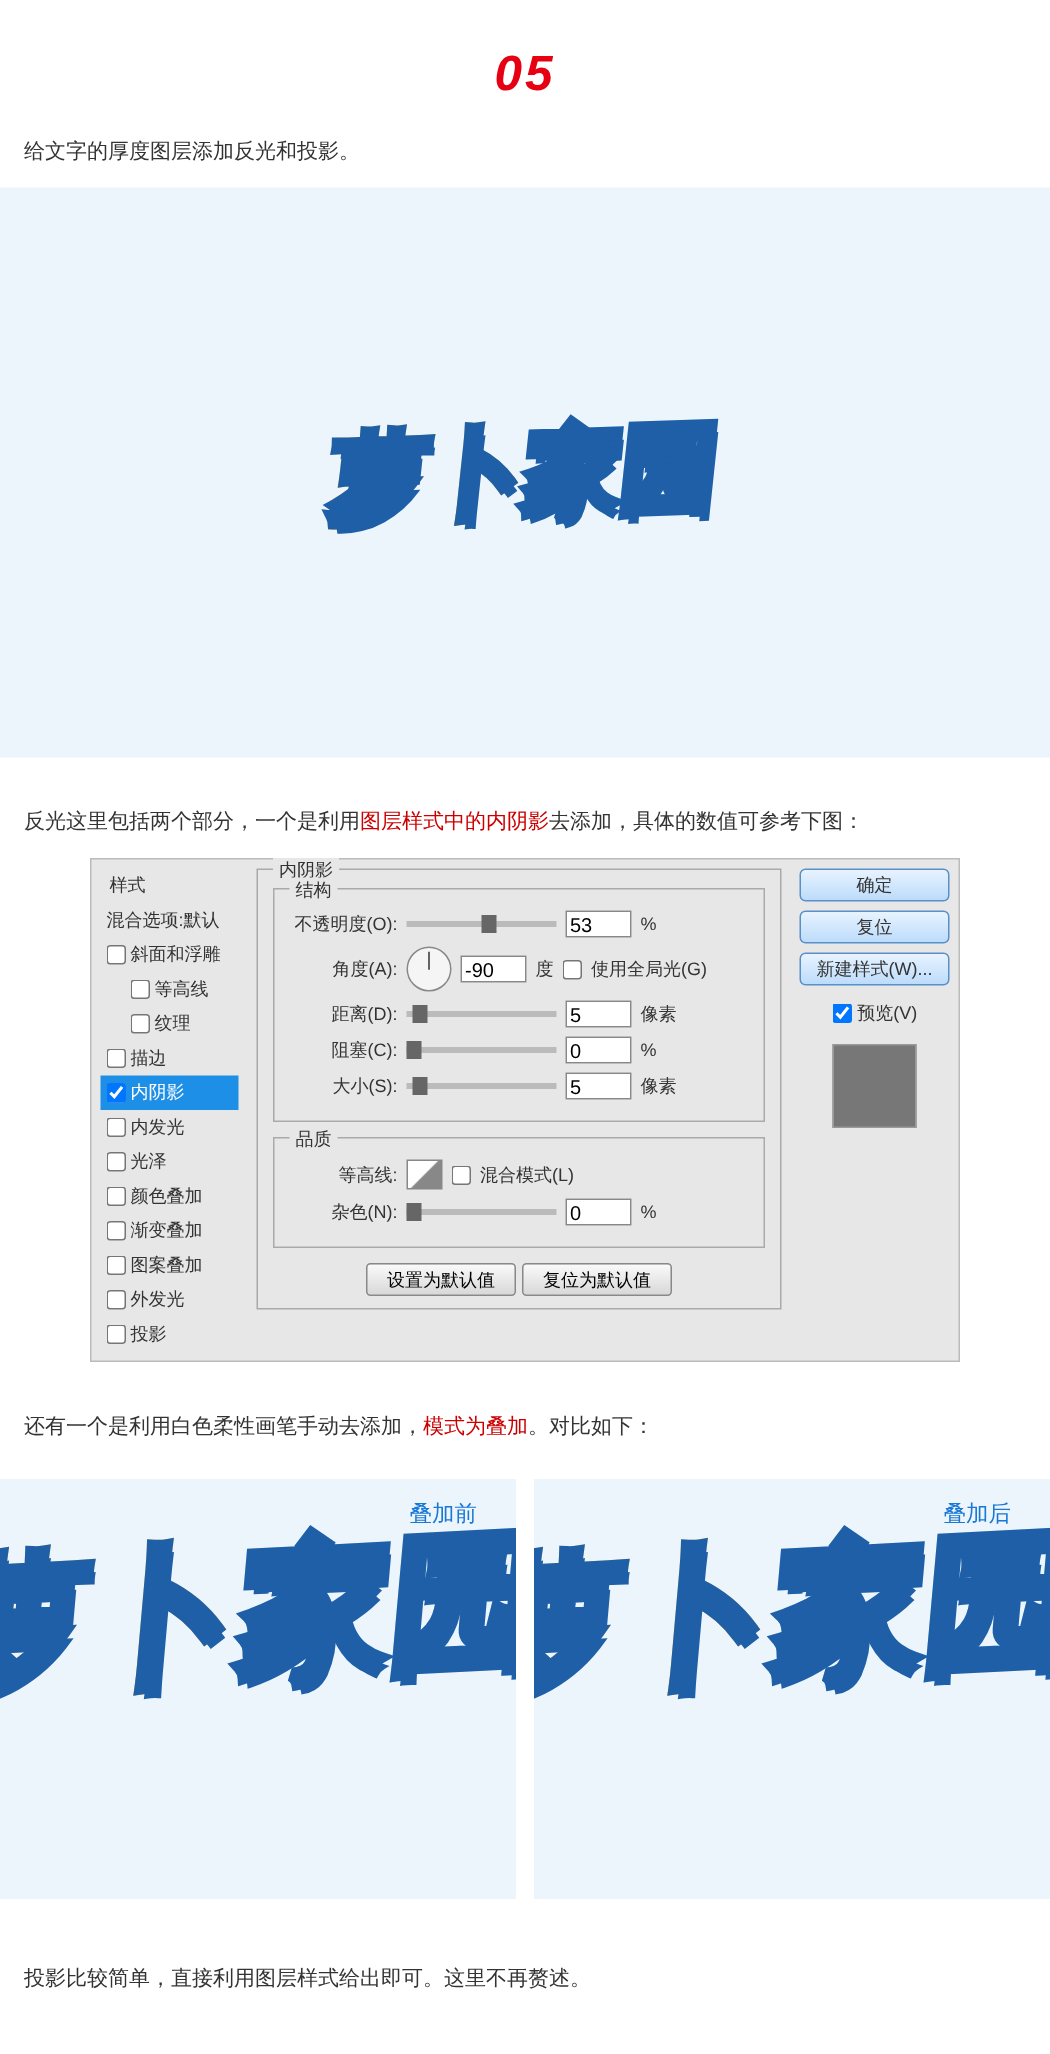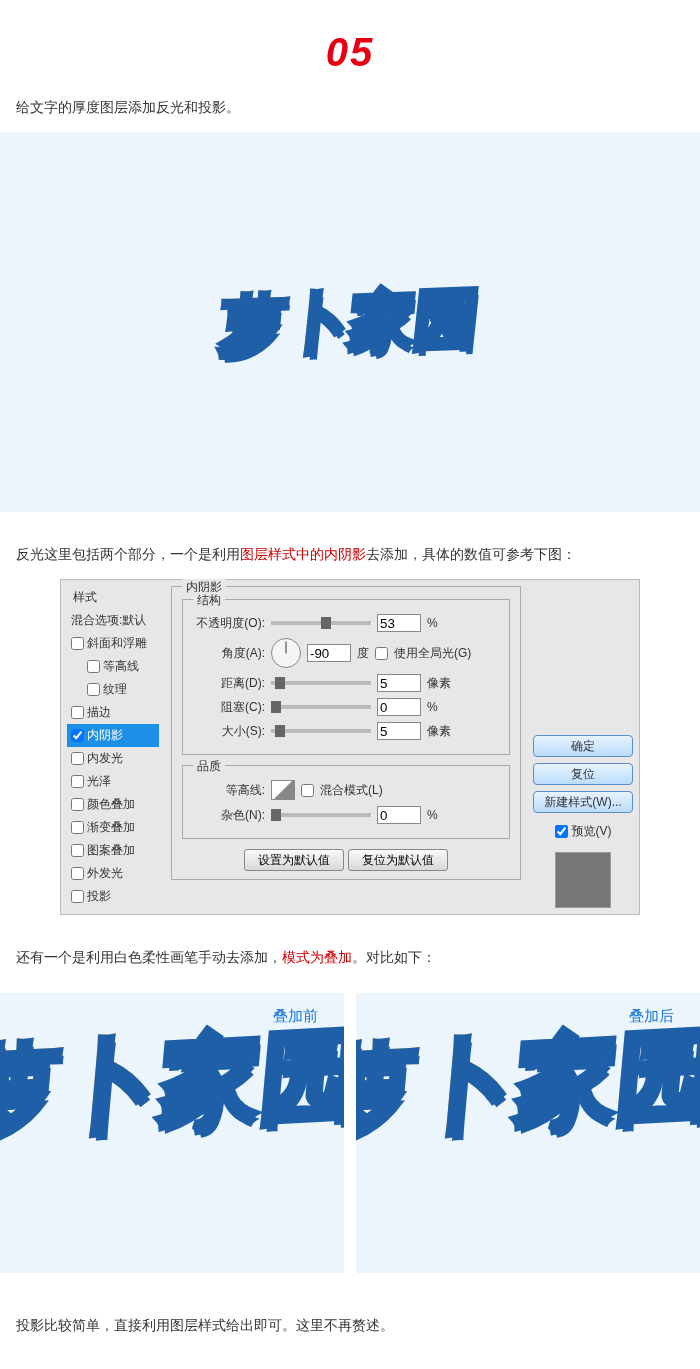--- a/index.html
+++ b/index.html
@@ -1,17 +1,17 @@
 <!DOCTYPE html>
 <html><head>
 <meta charset="utf-8">
 <style>
 *{box-sizing:border-box;margin:0;padding:0;font-family:"Microsoft YaHei",Arial,sans-serif;}
 body{background:#fff;width:700px;font-size:14px;color:#333;}
-.section-num{color:#e60012;font-size:40px;font-weight:bold;font-style:italic;text-align:center;font-family:Arial;letter-spacing:2px;padding:30px 0 20px;}
+.section-num{color:#e60012;font-size:33px;font-weight:bold;font-style:italic;text-align:center;font-family:Arial;letter-spacing:2px;padding:30px 0 20px;}
 .para{padding:0 16px 12px;line-height:1.8;}
 .para .red{color:#c00;}
 .hero{background:#ecf5fc;height:380px;display:flex;align-items:center;justify-content:center;margin-bottom:30px;}
 .logo-text{font-size:64px;font-weight:900;transform:skewX(-8deg) rotate(-2deg);line-height:1;}
 .logo-text .yellow{background:linear-gradient(#ffe37a,#d89b1a);-webkit-background-clip:text;color:transparent;-webkit-text-stroke:6px #1e5fa8;paint-order:stroke fill;text-shadow:4px 6px 0 #1e5fa8;}
 .logo-text .blue{background:linear-gradient(#d3f1ff,#7fc7ef);-webkit-background-clip:text;color:transparent;-webkit-text-stroke:6px #1e5fa8;paint-order:stroke fill;text-shadow:4px 6px 0 #1e5fa8;}
 .dialog{width:580px;margin:0 auto 30px;background:#e7e7e7;border:1px solid #bbb;display:flex;font-size:12px;padding:6px;gap:12px;}
 .style-list{width:92px;}
 .style-list .hdr{padding:3px 6px;background:#e7e7e7;}
 .style-list .row{padding:3px 4px;display:flex;align-items:center;gap:3px;}
@@ -24,21 +24,21 @@
 .frow .lbl{width:72px;text-align:right;}
 .frow input[type=text]{width:44px;height:18px;border:1px solid #888;background:#fff;padding:0 2px;}
 .frow select{width:110px;height:20px;border:1px solid #888;background:#fff;}
 .swatch{width:30px;height:16px;border:1px solid #888;background:#fff;}
 .slider{width:100px;height:4px;background:#bbb;position:relative;}
 .slider .thumb{position:absolute;top:-4px;width:10px;height:12px;background:#666;}
 .angle-dial{width:30px;height:30px;border:1px solid #888;border-radius:50%;position:relative;background:#f5f5f5;}
 .angle-dial::after{content:'';position:absolute;width:12px;height:1px;background:#333;top:14px;left:14px;transform:rotate(-90deg);transform-origin:left center;}
 .btn-row{display:flex;gap:4px;justify-content:center;margin-top:0;}
 .btn{width:100px;height:22px;border:1px solid #888;background:linear-gradient(#fafafa,#d8d8d8);border-radius:3px;font-size:12px;}
-.rcol{width:100px;display:flex;flex-direction:column;gap:6px;justify-content:flex-end;}
+.rcol{width:100px;display:flex;flex-direction:column;gap:6px;}
 .rbtn{height:22px;border:1px solid #5a8fc8;background:linear-gradient(#e8f3ff,#bcdcfb);border-radius:4px;font-size:12px;display:flex;align-items:center;justify-content:center;}
 .prev-chk{display:flex;align-items:center;justify-content:center;gap:4px;margin-top:4px;}
 .prev-box{width:56px;height:56px;border:1px solid #999;background:#777;margin:6px auto 0;}
 .gradient-sw{width:24px;height:20px;border:1px solid #888;background:linear-gradient(135deg,#fff 48%,#888 52%);}
 .compare{display:flex;gap:12px;margin-top:10px;}
 .compare-cell{flex:1;position:relative;height:280px;overflow:hidden;background:#ecf5fc;}
 .caption{text-align:right;color:#1978d6;padding:14px 26px 0 0;font-size:15px;}
 .compare .logo-text{font-size:100px;position:absolute;top:40px;left:-40px;white-space:nowrap;transform:skewX(-8deg) rotate(-3deg);}
 .last{padding:40px 16px 30px;}
 </style>

